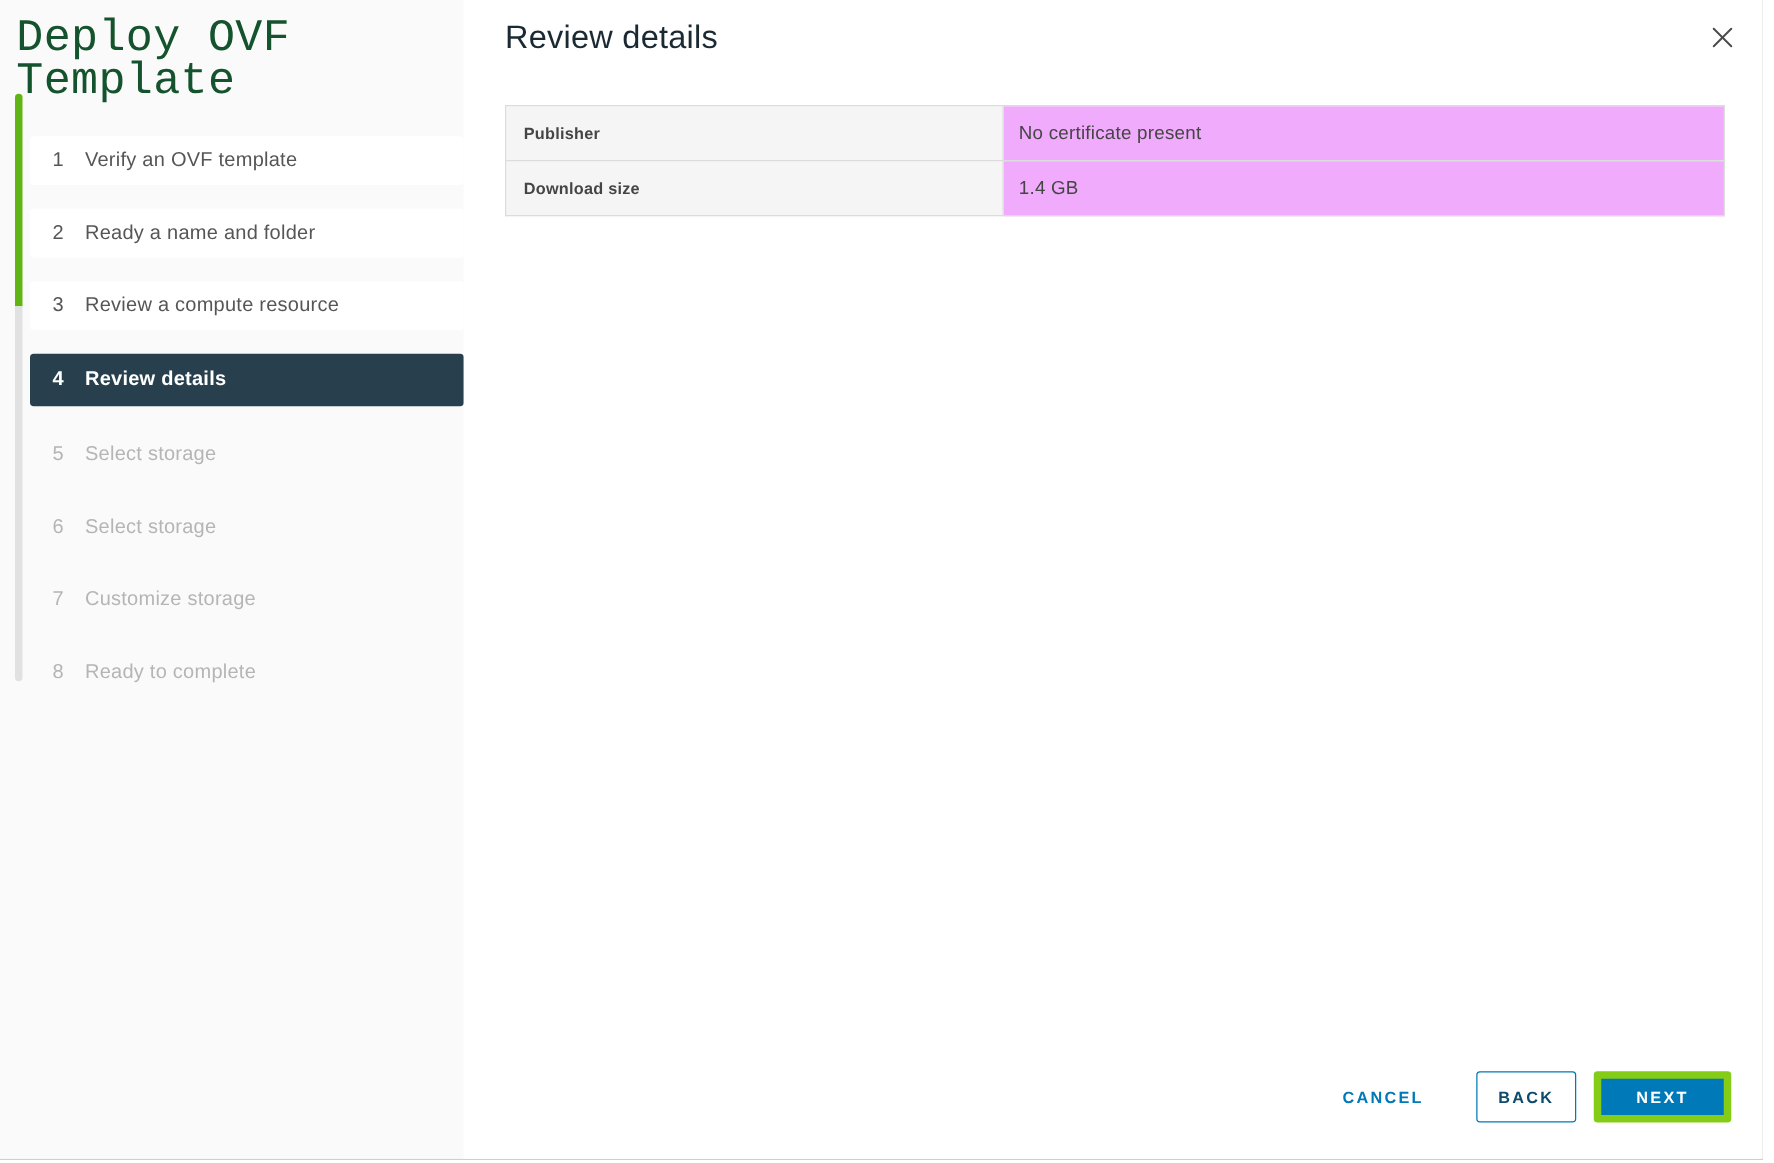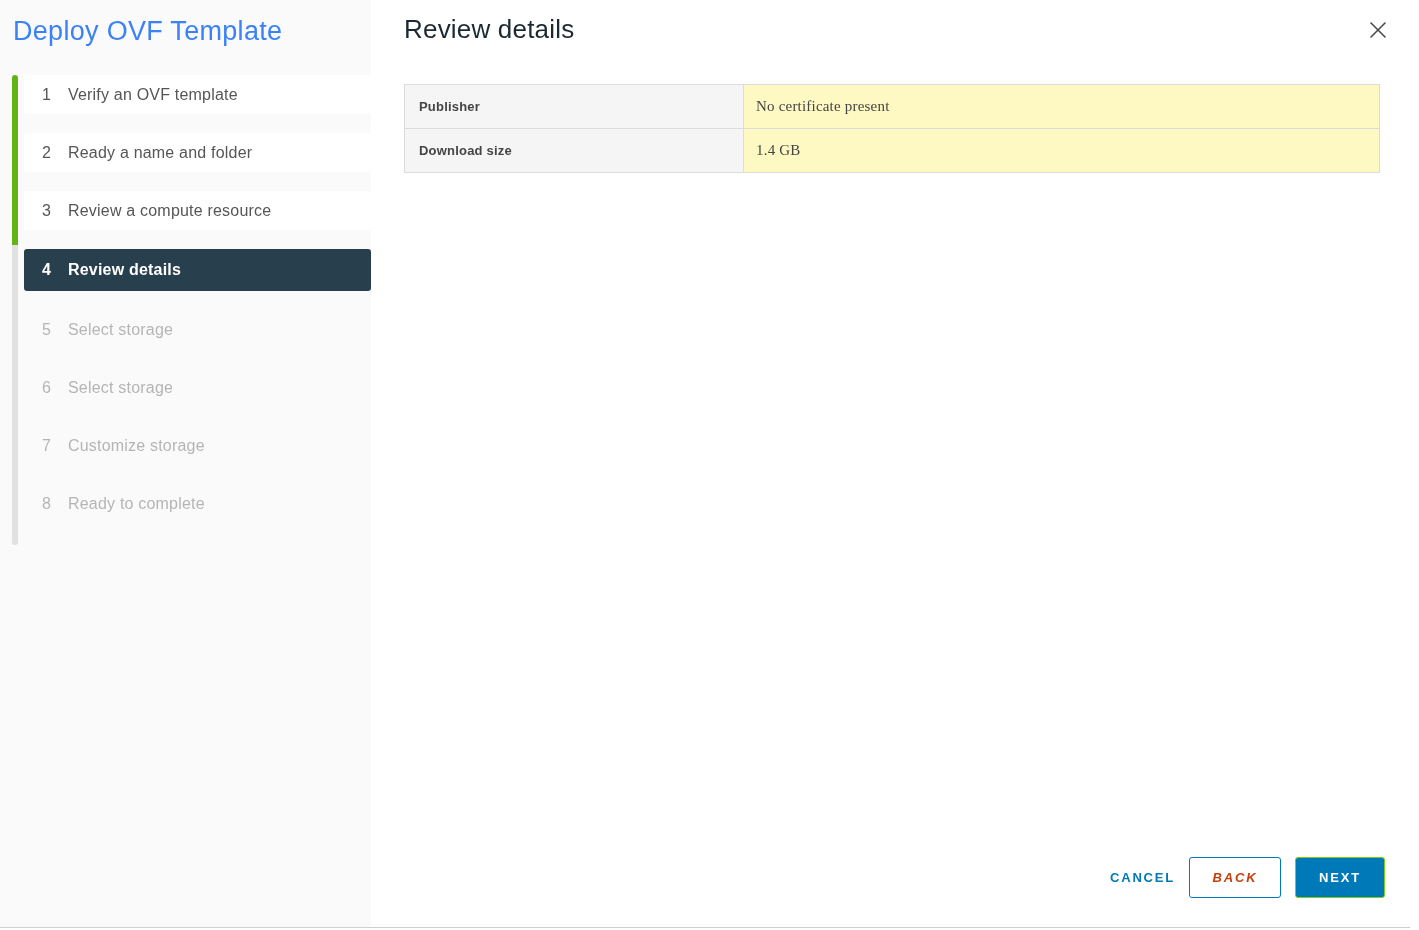--- a/index.html
+++ b/index.html
@@ -21,26 +21,27 @@
 
   
   .sidebar {
     position: relative;
     width: 371px;
     flex: 0 0 371px;
     background: #fafafa;
     height: 100%;
   }
   .sidebar-title {
-    font-size: 27px;
+    font-size: 36px;
     font-weight: 400;
-    color: #3b82f6;
+    color: #14532d;
     letter-spacing: 0.3px;
     padding: 14px 0 0 13px;
     line-height: 34px;
+    font-family: Liberation Mono, monospace;
   }
   .track {
     position: absolute;
     left: 12px;
     width: 6px;
   }
   .track-green {
     top: 75px; height: 170px;
     background: #60b515;
     border-radius: 3px 3px 0 0;
@@ -111,39 +112,38 @@
 
   
   .details-table {
     width: 976px;
     margin-top: 38px;
     border-collapse: collapse;
     table-layout: fixed;
   }
   .details-table td { border: 1px solid #dcdcdc; }
   .details-table td.cell-label {
-    width: 339px;
+    width: 398px;
     background: #f5f5f5;
     font-size: 13px;
     font-weight: 700;
     color: #454545;
     padding: 14px 29px 13px 14px;
     vertical-align: top;
     letter-spacing: 0.2px;
     margin-left: 32px;
   }
   .details-table td.cell-value {
-    background: #fef9c3;
+    background: #f0abfc;
     font-size: 15px;
     color: #454545;
     padding: 10px 12px;
     vertical-align: middle;
     line-height: 23px;
     letter-spacing: 0.2px;
-    font-family: Liberation Serif, serif;
   }
 
   
   .footer {
     position: absolute;
     right: 25px;
     bottom: 29px;
     display: flex;
     align-items: center;
   }
@@ -153,37 +153,36 @@
     font-weight: 700;
     letter-spacing: 1.8px;
     border-radius: 3px;
     height: 41px;
     cursor: pointer;
   }
   .btn-link {
     background: none;
     border: none;
     color: #0079b8;
-    margin-right: 14px;
+    margin-right: 42px;
     padding: 0;
     height: auto;
   }
   .btn-outline {
     background: #ffffff;
     border: 1px solid #0079b8;
-    color: #c2410c;
-    width: 92px;
+    color: #0c4a6e;
+    width: 80px;
     margin-right: 14px;
-    font-style: italic;
   }
   .btn-solid {
     background: #0079b8;
-    border: 1px solid #84cc16;
+    border: 6px solid #84cc16;
     color: #ffffff;
-    width: 90px;
+    width: 110px;
   }
 </style>
 </head>
 <body>
 
 <div class="dialog">
 
   <aside class="sidebar">
     <div class="sidebar-title">Deploy OVF Template</div>
 

